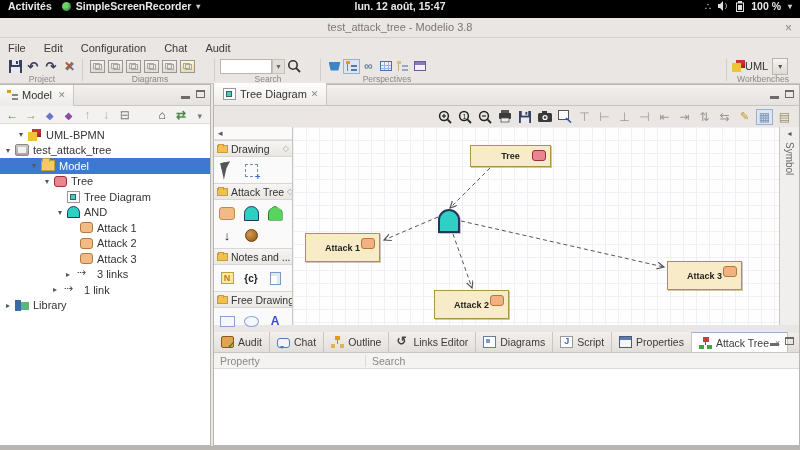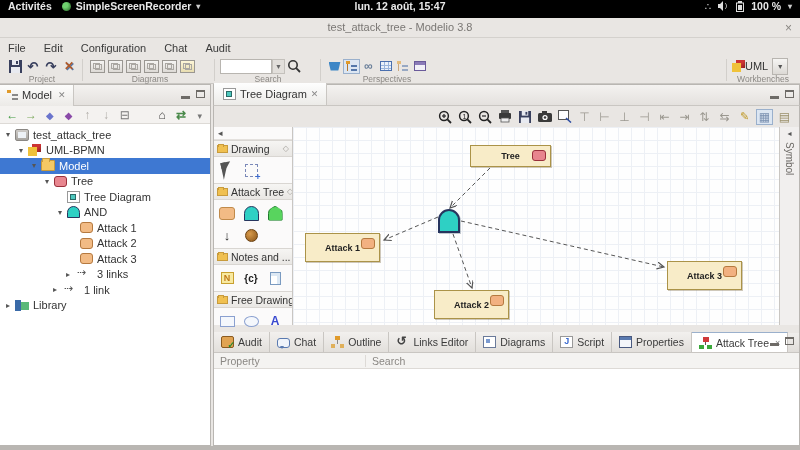--- a/index.html
+++ b/index.html
@@ -363,29 +363,29 @@
         <span class="nv nv-d2"></span>
         <span class="nv nv-up"></span>
         <span class="nv nv-down"></span>
         <span class="nv nv-coll"></span>
         <span class="nv"><span class="nv-tl"></span></span>
         <span class="nv nv-home"></span>
         <span class="nv nv-sync"></span>
         <span class="nv nv-menu" style="margin-left:auto;margin-right:4px;"></span>
       </div>
       <div class="tree">
+        <div class="trow" style="padding-left:15px;">
+          <span class="exp open"></span>
+          <span class="tico module"></span>
+          <span class="tlabel">UML-BPMN</span>
+        </div>
         <div class="trow" style="padding-left:2px;">
           <span class="exp open"></span>
           <span class="tico project"></span>
           <span class="tlabel">test_attack_tree</span>
-        </div>
-        <div class="trow" style="padding-left:15px;">
-          <span class="exp open"></span>
-          <span class="tico module"></span>
-          <span class="tlabel">UML-BPMN</span>
         </div>
         <div class="trow sel" style="padding-left:28px;">
           <span class="exp open"></span>
           <span class="tico folder"></span>
           <span class="tlabel">Model</span>
         </div>
         <div class="trow" style="padding-left:41px;">
           <span class="exp open"></span>
           <span class="tico pinksq"></span>
           <span class="tlabel">Tree</span>

